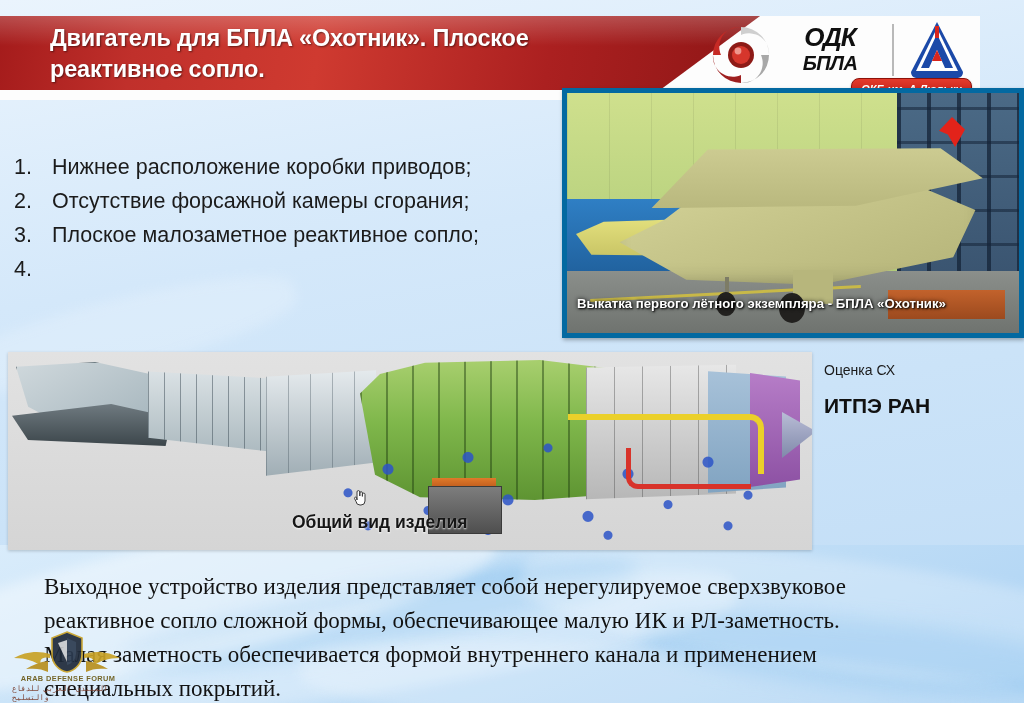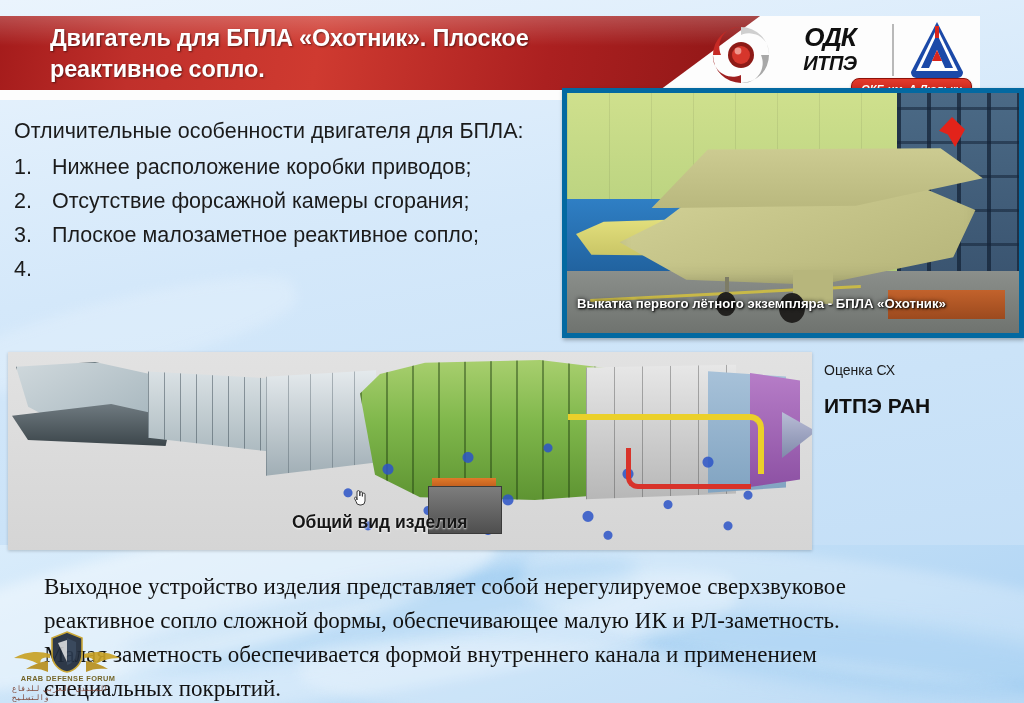--- a/index.html
+++ b/index.html
@@ -233,35 +233,34 @@
         <path d="M31 3 A28 28 0 0 1 59 31 A20 20 0 0 0 31 11 Z" fill="#cfcfcf"></path>
         <path d="M59 31 A28 28 0 0 1 31 59 A20 20 0 0 0 51 31 Z" fill="#a8a8a8"></path>
         <path d="M31 59 A28 28 0 0 1 3 31 A20 20 0 0 0 31 51 Z" fill="#9e1f1f"></path>
         <path d="M3 31 A28 28 0 0 1 31 3 A20 20 0 0 0 11 31 Z" fill="#c62a25"></path>
         <circle cx="31" cy="31" r="13" fill="#8d1a16"></circle>
         <circle cx="31" cy="31" r="9" fill="#d6362c"></circle>
         <circle cx="28" cy="27" r="3.4" fill="#f3a79f" opacity=".85"></circle>
       </svg>
       <div class="odk-text">
         <div class="l1">ОДК</div>
-        <div class="l2">ИТПЭ</div>
+        <div class="l2">БПЛА</div>
       </div>
       <div class="divider"></div>
       <svg class="lyulka-badge" viewBox="0 0 58 60">
         <path d="M29 2 L55 52 A6 6 0 0 1 50 58 L8 58 A6 6 0 0 1 3 52 Z" fill="#1b49a8"></path>
         <path d="M29 8 L50 51 L8 51 Z" fill="#ffffff"></path>
         <path d="M29 14 L45 48 L37 48 L29 30 L21 48 L13 48 Z" fill="#1b49a8"></path>
         <path d="M29 30 L34 41 L24 41 Z" fill="#d8261d"></path>
         <rect x="27" y="6" width="4" height="12" fill="#d8261d"></rect>
       </svg>
       <div class="okb-ribbon">ОКБ им. А.Люльки</div>
     </div>
   </div>
 
-  <div class="intro">Отличительные особенности двигателя для БПЛА:</div>
   <div class="bullets">
     <div class="bullet">
       <span class="num">1.</span>
       <span>Нижнее расположение коробки приводов;</span>
     </div>
     <div class="bullet">
       <span class="num">2.</span>
       <span>Отсутствие форсажной камеры сгорания;</span>
     </div>
     <div class="bullet">

